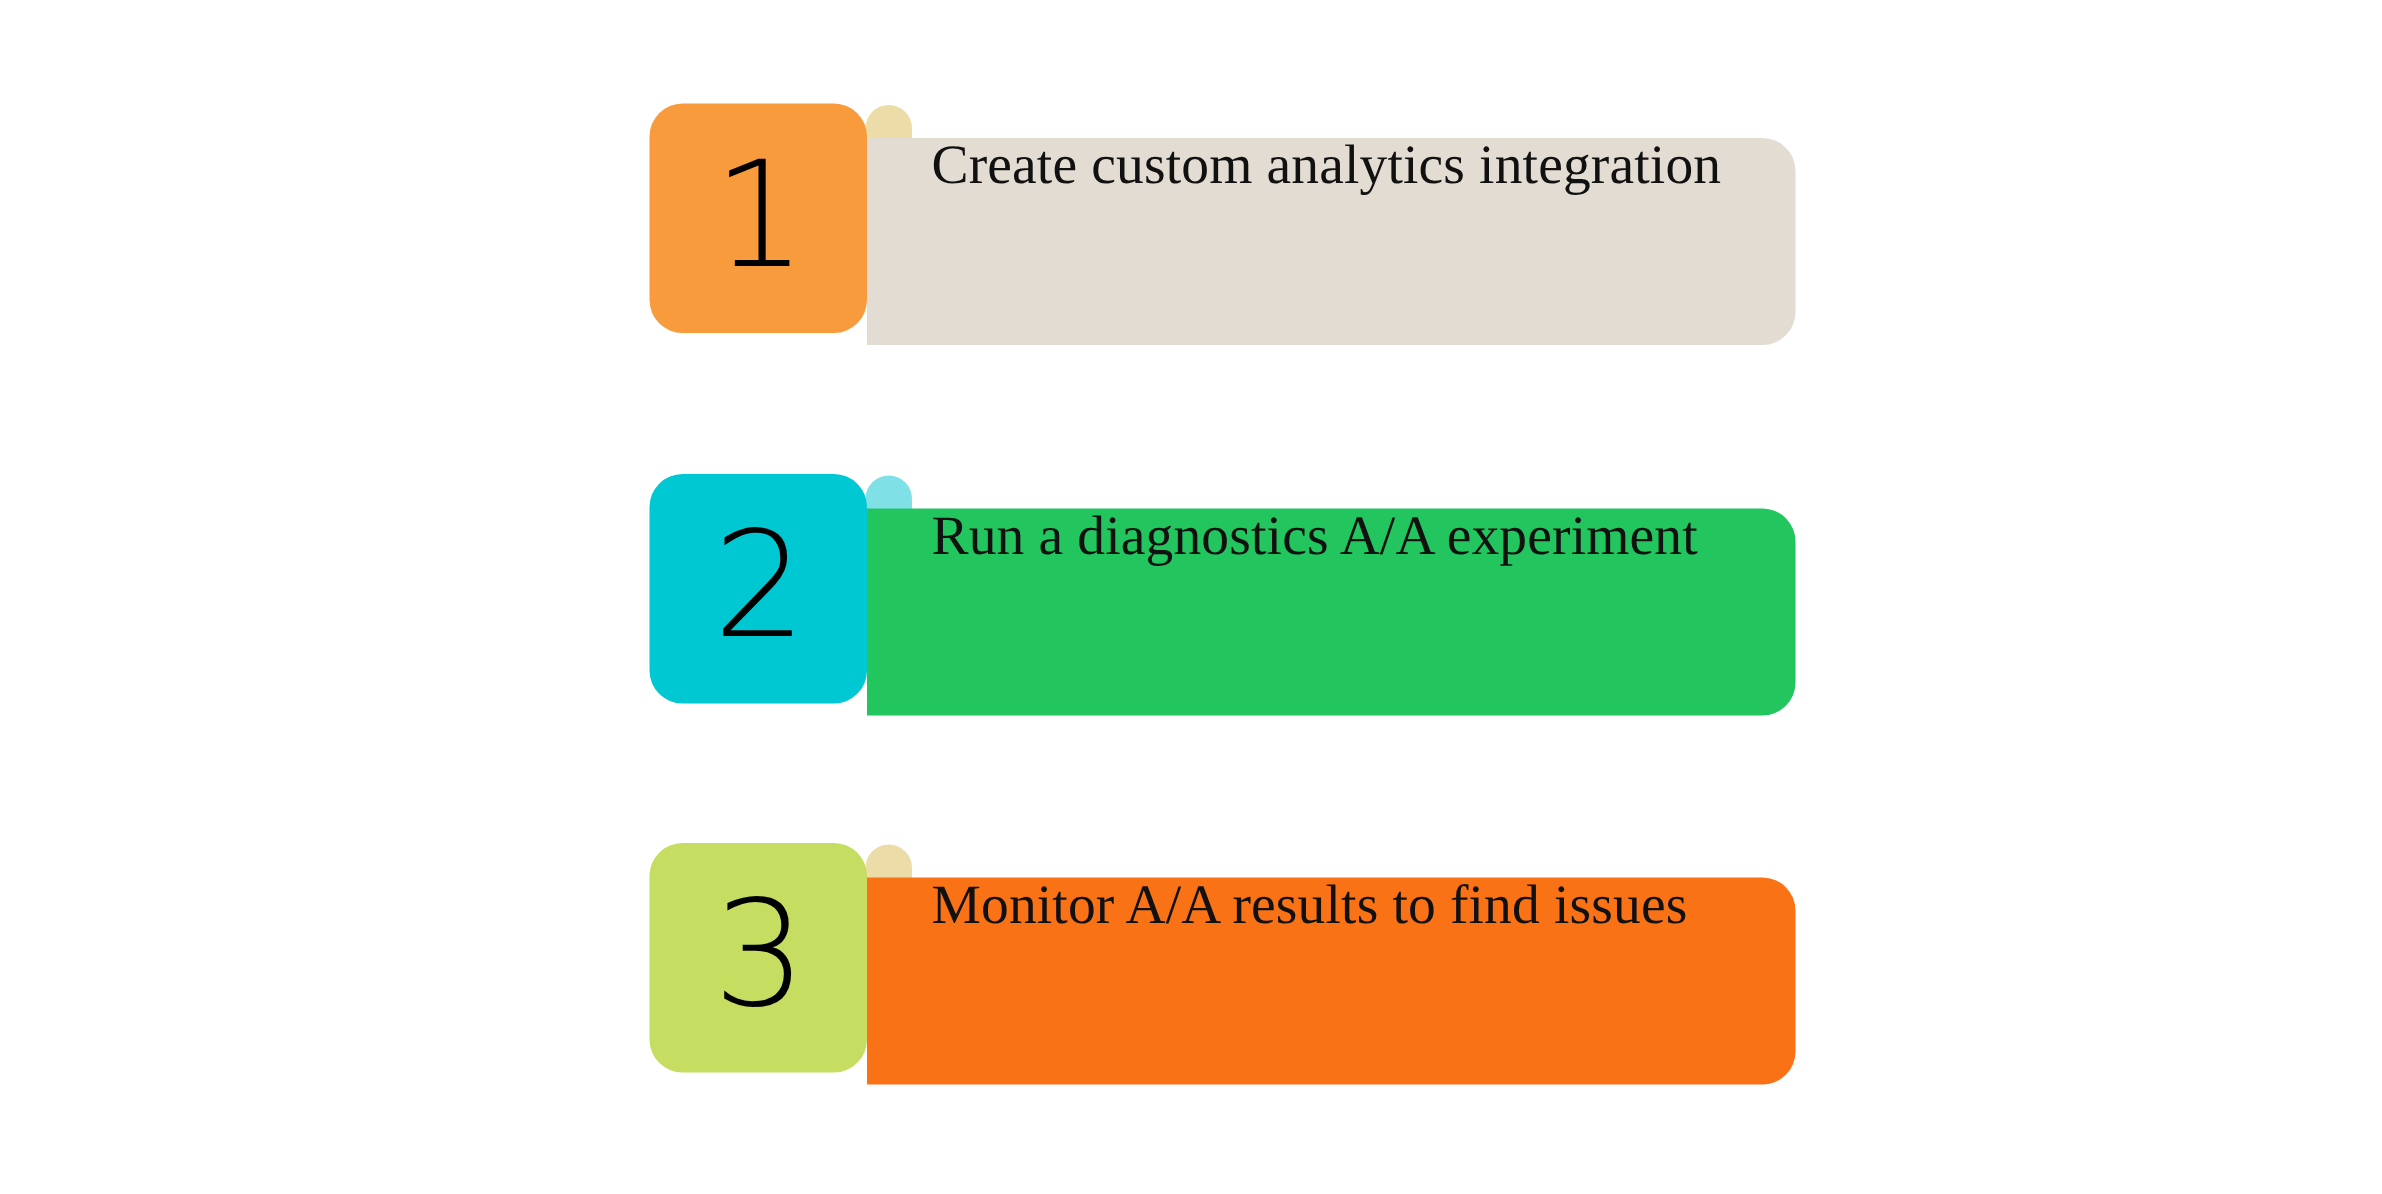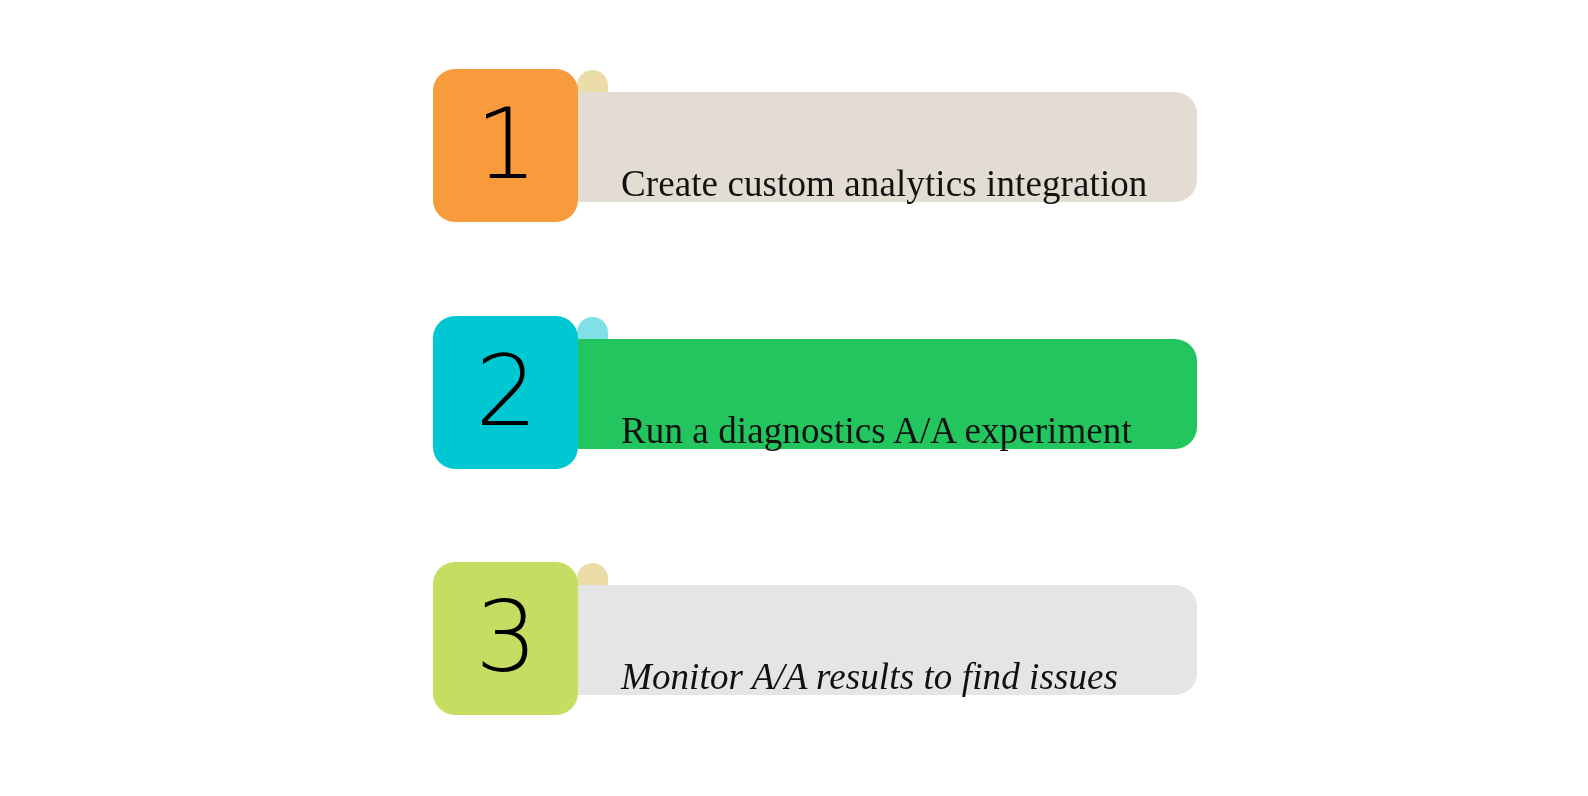--- a/index.html
+++ b/index.html
@@ -38,26 +38,26 @@
     border-radius: 16px 16px 0 0;
     z-index: 1;
   }
 
   
   .step-bar {
     position: absolute;
     left: 145px;
     top: 23px;
     width: 619px;
-    height: 110px;
+    height: 138px;
     background: #e3dcd2;
     border-radius: 0 22px 22px 0;
     z-index: 2;
     display: flex;
-    align-items: flex-end;
+    align-items: flex-start;
     box-sizing: border-box;
     padding-left: 43px;
   }
 
   .step-label {
     font-family: "Liberation Serif", serif;
     font-size: 37px;
     line-height: 1;
     color: #111111;
     letter-spacing: 0.1px;
@@ -108,21 +108,21 @@
     <div class="step-bar" style="background: #22c55e;">
       <span class="step-label" style="color: rgb(17, 17, 17);">Run a diagnostics A/A experiment</span>
     </div>
     <div class="step-chip" style="background: rgb(0, 200, 210);">
       <span class="step-number" style="color: rgb(0, 0, 0);">2</span>
     </div>
   </div>
 
   <div class="step-row" id="row-2" style="top: 562px;">
     <div class="step-tab" style="background: rgb(235, 220, 168);"></div>
-    <div class="step-bar" style="background: #e5e5e5; font-style: italic;">
+    <div class="step-bar" style="background: #f97316;">
       <span class="step-label" style="color: rgb(17, 17, 17);">Monitor A/A results to find issues</span>
     </div>
     <div class="step-chip" style="background: rgb(197, 222, 98);">
       <span class="step-number" style="color: rgb(0, 0, 0);">3</span>
     </div>
   </div>
 
 </div>
 
 </body></html>

